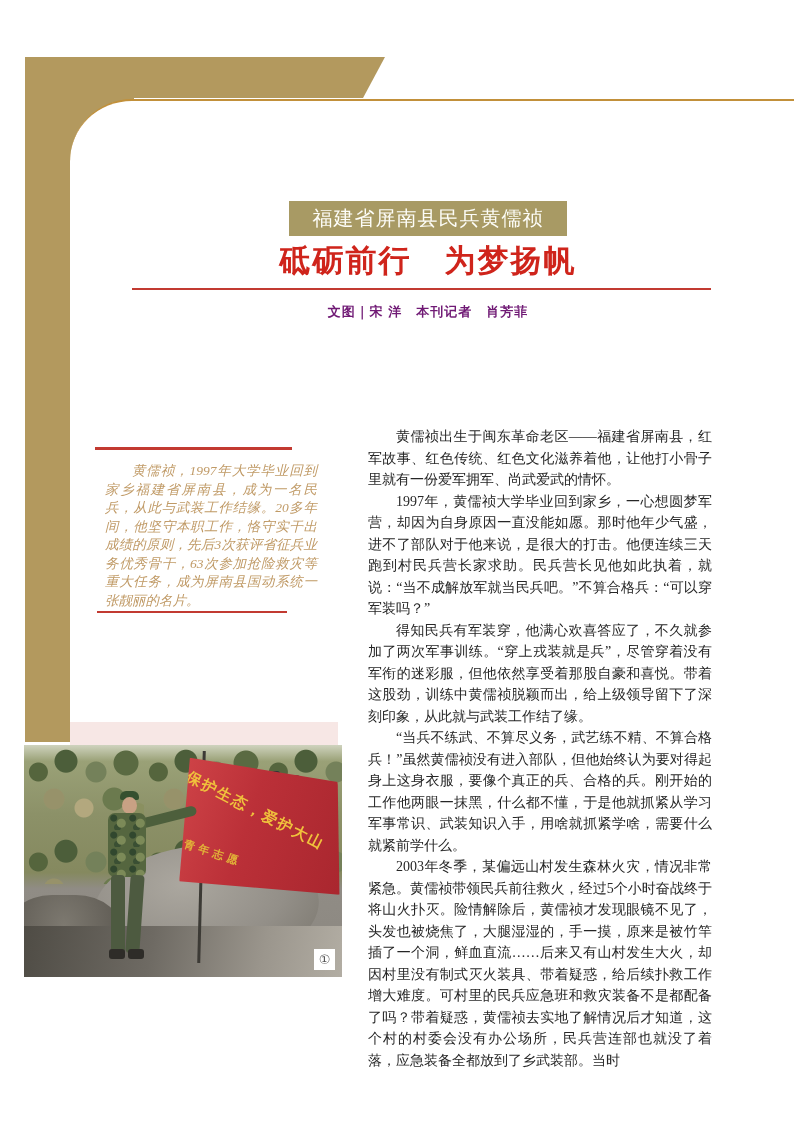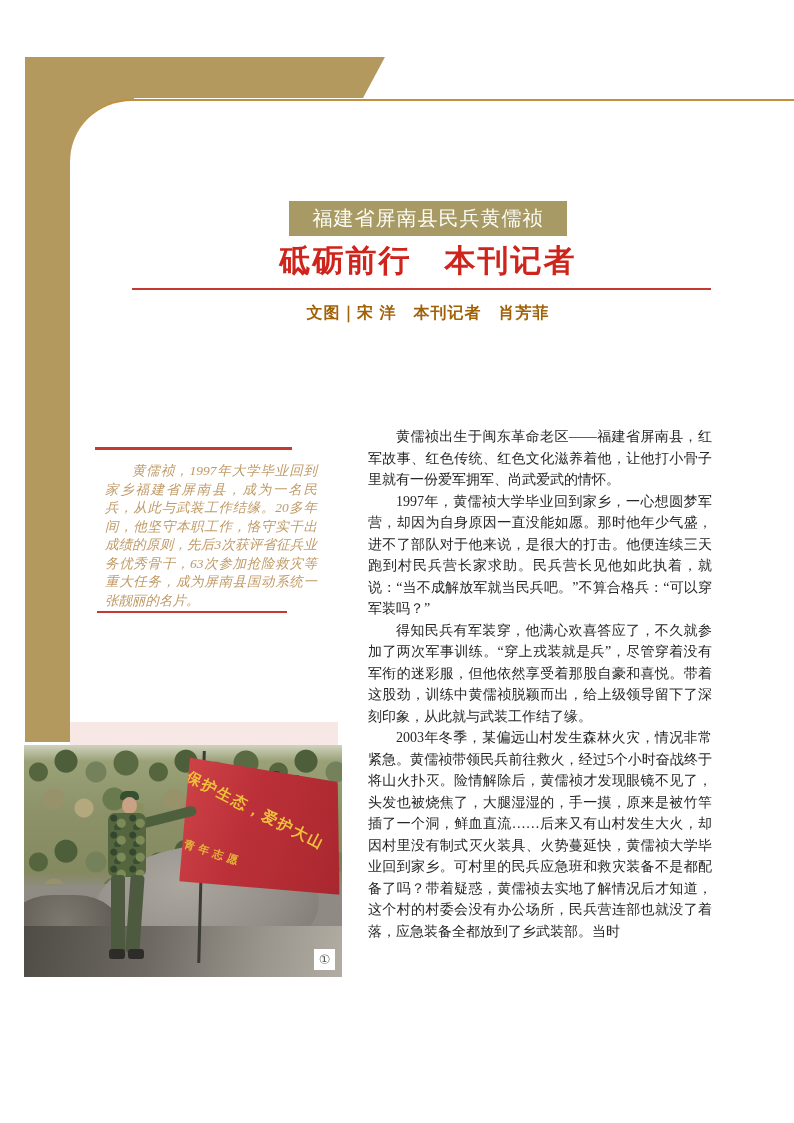--- a/index.html
+++ b/index.html
@@ -20,22 +20,22 @@
   .sheet{position:absolute;left:70px;top:99px;width:724px;height:1024px;background:#fff;
     border-top:2px solid var(--line-gold);border-top-left-radius:62px;z-index:2;}
 
   
   .banner{position:absolute;left:289px;top:201px;width:278px;height:35px;background:var(--banner-gold);
     color:#fdfdf8;font-family:"Liberation Sans","DejaVu Sans",sans-serif;font-size:20px;letter-spacing:1px;
     display:flex;align-items:center;justify-content:center;z-index:3;}
   .main-title{position:absolute;left:134px;top:240px;width:588px;text-align:center;color:var(--red);
     font-family:"Liberation Sans","DejaVu Sans",sans-serif;font-weight:bold;font-size:31px;letter-spacing:2px;z-index:3;}
   .title-rule{position:absolute;left:132px;top:288px;width:579px;height:2px;background:var(--rule-red);z-index:3;}
-  .byline{position:absolute;left:134px;top:303px;width:588px;text-align:center;color:#a16207;
-    font-family:"Liberation Sans","DejaVu Sans",sans-serif;font-weight:bold;font-size:16px;letter-spacing:1px;z-index:3;}
+  .byline{position:absolute;left:134px;top:303px;width:588px;text-align:center;color:#701a75;
+    font-family:"Liberation Sans","DejaVu Sans",sans-serif;font-weight:bold;font-size:13px;letter-spacing:1px;z-index:3;}
 
   
   .sb-head{position:absolute;left:96px;top:413px;width:200px;height:32px;display:flex;align-items:center;z-index:3;}
   .sb-head .icon{width:36px;height:26px;margin-right:8px;}
   .sb-head .label{font-size:17px;font-weight:bold;color:#3a3a3a;letter-spacing:2px;color:#333;}
   .sb-rule-top{position:absolute;left:95px;top:447px;width:197px;height:3px;background:var(--rule-red);z-index:3;}
   .sb-body{position:absolute;left:82px;top:462px;width:212px;font-size:13.5px;line-height:18.5px;
     font-style:italic;color:var(--tan-text);text-indent:2em;text-align:justify;z-index:3;margin-left:23px;}
   .sb-rule-bottom{position:absolute;left:97px;top:611px;width:190px;height:2px;background:var(--rule-red);z-index:3;}
 
@@ -104,21 +104,21 @@
 <body>
 
 <div class="page">
 
   <div class="deco-band"></div>
   <div class="deco-strip"></div>
   <div class="deco-corner"></div>
   <div class="sheet"></div>
 
   <div class="banner">福建省屏南县民兵黄儒祯</div>
-  <h1 class="main-title">砥砺前行　本刊记者</h1>
+  <h1 class="main-title">砥砺前行　为梦扬帆</h1>
   <div class="title-rule"></div>
   <div class="byline">文图｜宋 洋　本刊记者　肖芳菲</div>
 
   <div class="sb-rule-top"></div>
   <div class="sb-body">黄儒祯，1997年大学毕业回到家乡福建省屏南县，成为一名民兵，从此与武装工作结缘。20多年间，他坚守本职工作，恪守实干出成绩的原则，先后3次获评省征兵业务优秀骨干，63次参加抢险救灾等重大任务，成为屏南县国动系统一张靓丽的名片。</div>
   <div class="sb-rule-bottom"></div>
 
   <div class="pink-backdrop"></div>
   <div class="photo">
     <div class="veg"></div>
@@ -142,17 +142,18 @@
       <div class="p-boot1"></div>
       <div class="p-boot2"></div>
     </div>
     <div class="photo-badge">①</div>
   </div>
 
   <div class="article">
       <p>黄儒祯出生于闽东革命老区——福建省屏南县，红军故事、红色传统、红色文化滋养着他，让他打小骨子里就有一份爱军拥军、尚武爱武的情怀。</p>
       <p>1997年，黄儒祯大学毕业回到家乡，一心想圆梦军营，却因为自身原因一直没能如愿。那时他年少气盛，进不了部队对于他来说，是很大的打击。他便连续三天跑到村民兵营长家求助。民兵营长见他如此执着，就说：“当不成解放军就当民兵吧。”不算合格兵：“可以穿军装吗？”</p>
       <p>得知民兵有军装穿，他满心欢喜答应了，不久就参加了两次军事训练。“穿上戎装就是兵”，尽管穿着没有军衔的迷彩服，但他依然享受着那股自豪和喜悦。带着这股劲，训练中黄儒祯脱颖而出，给上级领导留下了深刻印象，从此就与武装工作结了缘。</p>
-      <p>2003年冬季，某偏远山村发生森林火灾，情况非常紧急。黄儒祯带领民兵前往救火，经过5个小时奋战终于将山火扑灭。险情解除后，黄儒祯才发现眼镜不见了，头发也被烧焦了，大腿湿湿的，手一摸，原来是被竹竿插了一个洞，鲜血直流……后来又有山村发生大火，却因村里没有制式灭火装具、火势蔓延快，黄儒祯大学毕业回到家乡。可村里的民兵应急班和救灾装备不是都配备了吗？带着疑惑，黄儒祯去实地了解情况后才知道，这个村的村委会没有办公场所，民兵营连部也就没了着落，应急装备全都放到了乡武装部。当时</p>
+      <p>“当兵不练武、不算尽义务，武艺练不精、不算合格兵！”虽然黄儒祯没有进入部队，但他始终认为要对得起身上这身衣服，要像个真正的兵、合格的兵。刚开始的工作他两眼一抹黑，什么都不懂，于是他就抓紧从学习军事常识、武装知识入手，用啥就抓紧学啥，需要什么就紧前学什么。</p>
+      <p>2003年冬季，某偏远山村发生森林火灾，情况非常紧急。黄儒祯带领民兵前往救火，经过5个小时奋战终于将山火扑灭。险情解除后，黄儒祯才发现眼镜不见了，头发也被烧焦了，大腿湿湿的，手一摸，原来是被竹竿插了一个洞，鲜血直流……后来又有山村发生大火，却因村里没有制式灭火装具、带着疑惑，给后续扑救工作增大难度。可村里的民兵应急班和救灾装备不是都配备了吗？带着疑惑，黄儒祯去实地了解情况后才知道，这个村的村委会没有办公场所，民兵营连部也就没了着落，应急装备全都放到了乡武装部。当时</p>
     </div>
 
 
 </div>
 
 </body></html>

